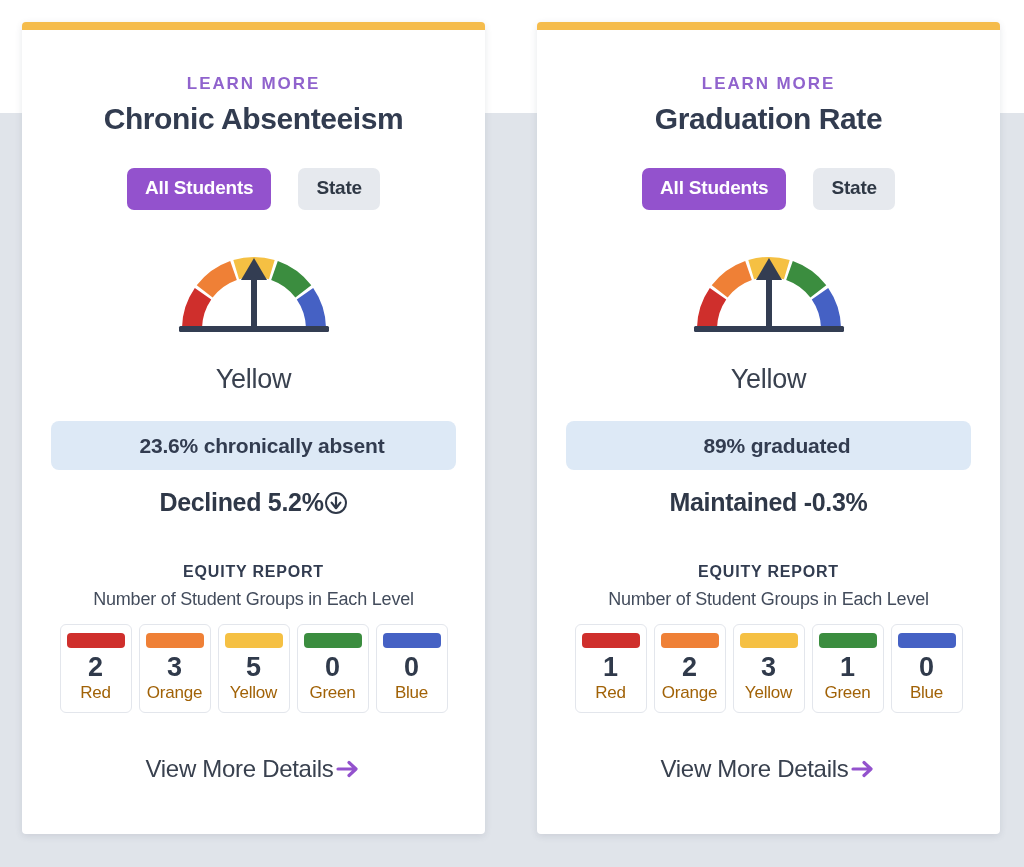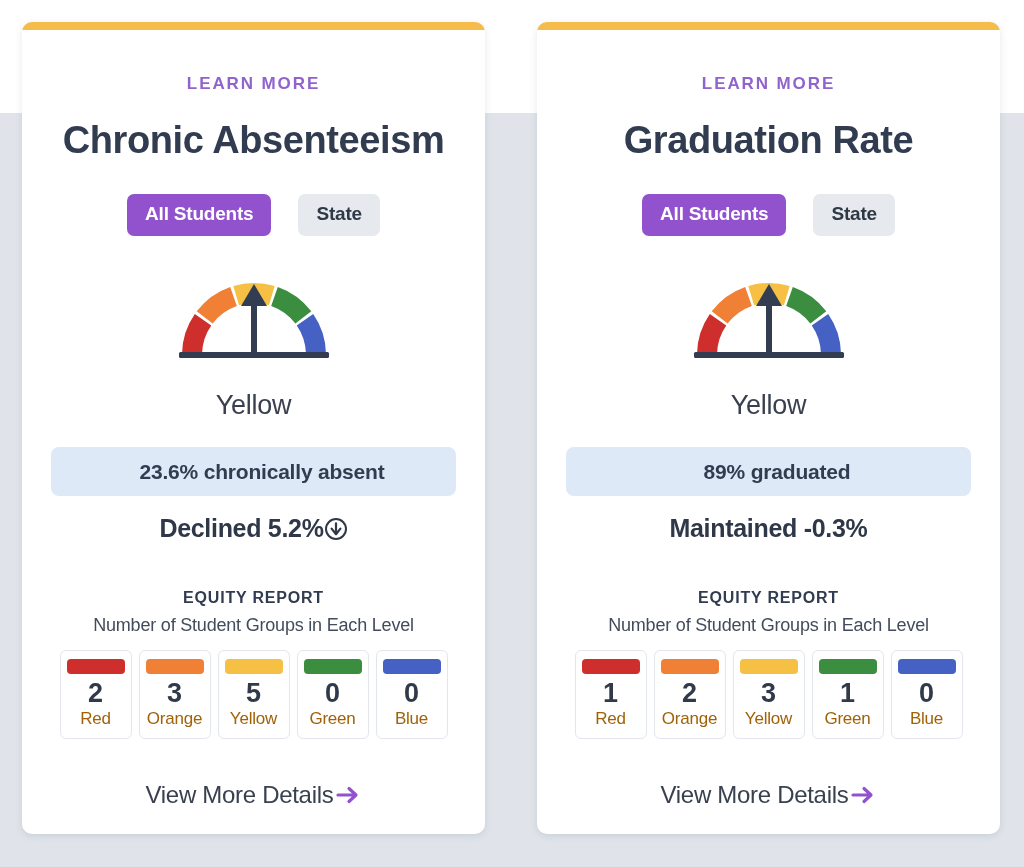--- a/index.html
+++ b/index.html
@@ -25,21 +25,21 @@
   #cards {
     position: absolute; left: 0; top: 0; width: 1024px; height: 867px;
   }
 
   .card {
     position: absolute;
     top: 22px;
     width: 463px;
     height: 812px;
     background: #ffffff;
-    border-radius: 10px;
+    border-radius: 4px;
     box-shadow: 0 2px 7px rgba(60,70,90,0.13);
     overflow: hidden;
   }
   .card.left  { left: 22px; }
   .card.right { left: 537px; }
 
   .accent-bar {
     width: 100%;
     height: 8px;
   }
@@ -55,22 +55,22 @@
     margin-top: 44px;
     font-size: 17px;
     font-weight: bold;
     letter-spacing: 1.9px;
     color: #9063cd;
     text-transform: uppercase;
     cursor: pointer;
   }
 
   .card-title {
-    margin-top: 25px;
-    font-size: 38px;
+    margin-top: 8px;
+    font-size: 30px;
     font-weight: bold;
     color: #323c50;
     letter-spacing: -0.4px;
   }
 
   .toggle-row {
     margin-top: 32px;
     display: flex;
     gap: 27px;
     align-items: center;

